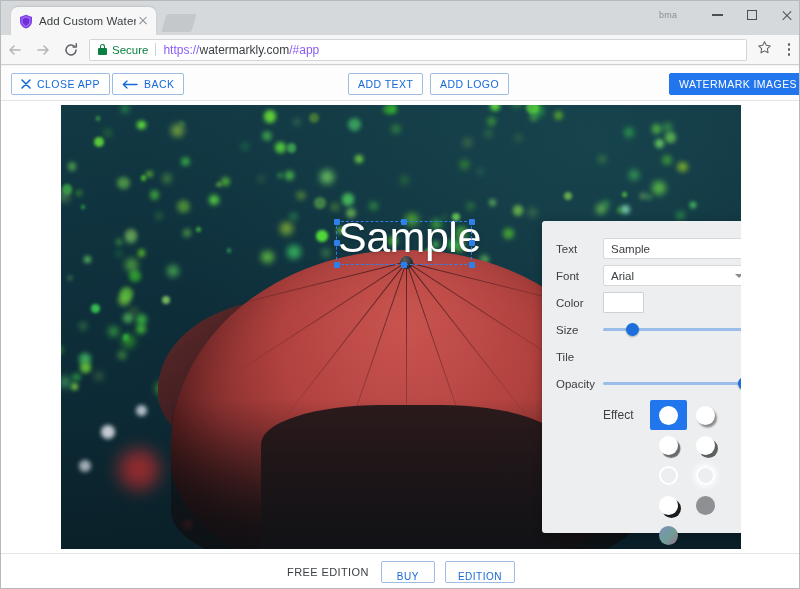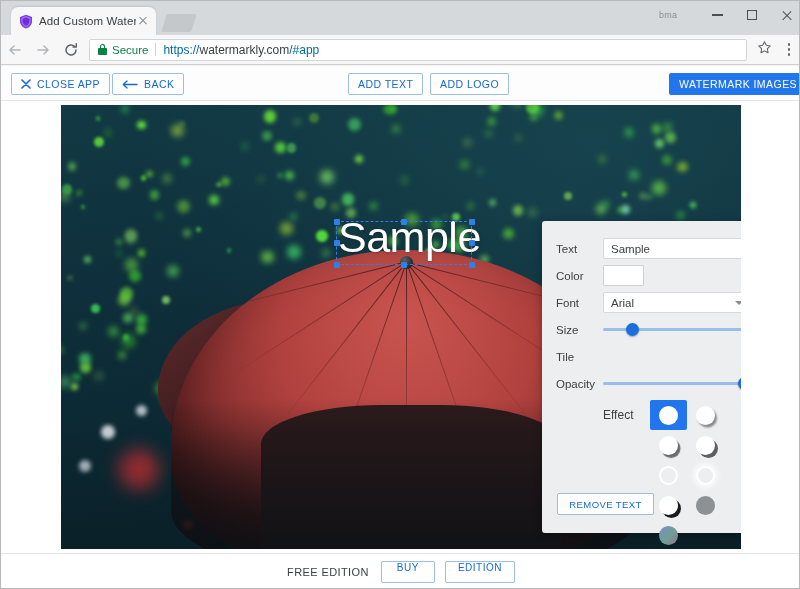--- a/index.html
+++ b/index.html
@@ -74,21 +74,21 @@
   .lock { width:9px; height:11px; position:relative; margin-right:5px; flex:none; }
   .lock-body { position:absolute; left:0; bottom:0; width:9px; height:7px; background:#0a8043; border-radius:1px; }
   .lock-shackle {
     position:absolute; left:2px; top:0; width:5px; height:6px;
     border:1.6px solid #0a8043; border-bottom:none;
     border-top-left-radius:3px; border-top-right-radius:3px;
   }
   .secure-txt { font-size:11.5px; color:#0a8043; margin-right:7px; }
   .url-sep { width:1px; height:13px; background:#d0d3d6; margin-right:7px; }
   .url-txt { font-size:12px; color:#3c4043; white-space:nowrap; }
-  .url-txt .dim { color:#0369a1; }
+  .url-txt .dim { color:#8b5cf6; }
   .star { width:26px; height:28px; display:flex; align-items:center; justify-content:center; }
   .kebab { width:24px; height:28px; display:flex; flex-direction:column; align-items:center; justify-content:center; gap:2.3px; }
   .kebab i { width:2.6px; height:2.6px; border-radius:50%; background:#5f6368; display:block; }
 
   
   .apptoolbar {
     position:absolute; left:0; top:65px; width:800px; height:35px;
     background:#fdfdfd; border-bottom:1px solid #e3e5e7;
   }
   .tbtn {
@@ -231,21 +231,21 @@
 
   
   .footer {
     position:absolute; left:0; top:552px; width:800px; height:36px;
     background:#fff; border-top:1px solid #e3e5e7;
     display:flex; align-items:center; justify-content:center; gap:10px;
   }
   .free-edition { font-size:11px; color:#3c4043; letter-spacing:.4px; margin-right:2px; }
   .fbtn {
     height:22px; min-width:54px; background:#fff; border:1px solid #9dbde2; border-radius:2px;
-    display:flex; align-items:flex-start; justify-content:center;
+    display:flex; align-items:flex-end; justify-content:center;
     font-size:10px; color:#1468d6; letter-spacing:.5px; padding:0 12px;
   }
 </style>
 </head>
 <body>
 
 <div class="window">
 
   <div class="tabstrip">
     <div class="tab">
@@ -561,30 +561,30 @@
       </div>
 
       <div class="panel">
 
         <div class="row">
           <span class="row-label">Text</span>
           <span class="field">Sample</span>
         </div>
 
         <div class="row">
-          <span class="row-label">Color</span>
-          <span class="swatch-color" style="background: rgb(255, 255, 255);"></span>
-        </div>
-
-        <div class="row">
           <span class="row-label">Font</span>
           <span class="field select">
             <span>Arial</span>
             <span class="caret"></span>
           </span>
+        </div>
+
+        <div class="row">
+          <span class="row-label">Color</span>
+          <span class="swatch-color" style="background: rgb(255, 255, 255);"></span>
         </div>
 
         <div class="row">
           <span class="row-label">Size</span>
           <span class="slider">
             <span class="track"></span>
             <span class="thumb" id="size-thumb" style="left: calc(20% - 6.5px);"></span>
           </span>
         </div>
 
@@ -626,23 +626,20 @@
               </span>
               <span class="eff-cell">
                 <span class="dot d-gray"></span>
               </span>
               <span class="eff-cell">
                 <span class="dot d-duo"></span>
               </span>
             </span>
         </div>
 
-        <div class="removebtn">
-          <span>REMOVE TEXT</span>
-        </div>
       </div>
     </div>
   </div>
 
   <div class="footer">
     <span class="free-edition">FREE EDITION</span>
     <span class="fbtn">
       <span>BUY</span>
     </span>
     <span class="fbtn">

